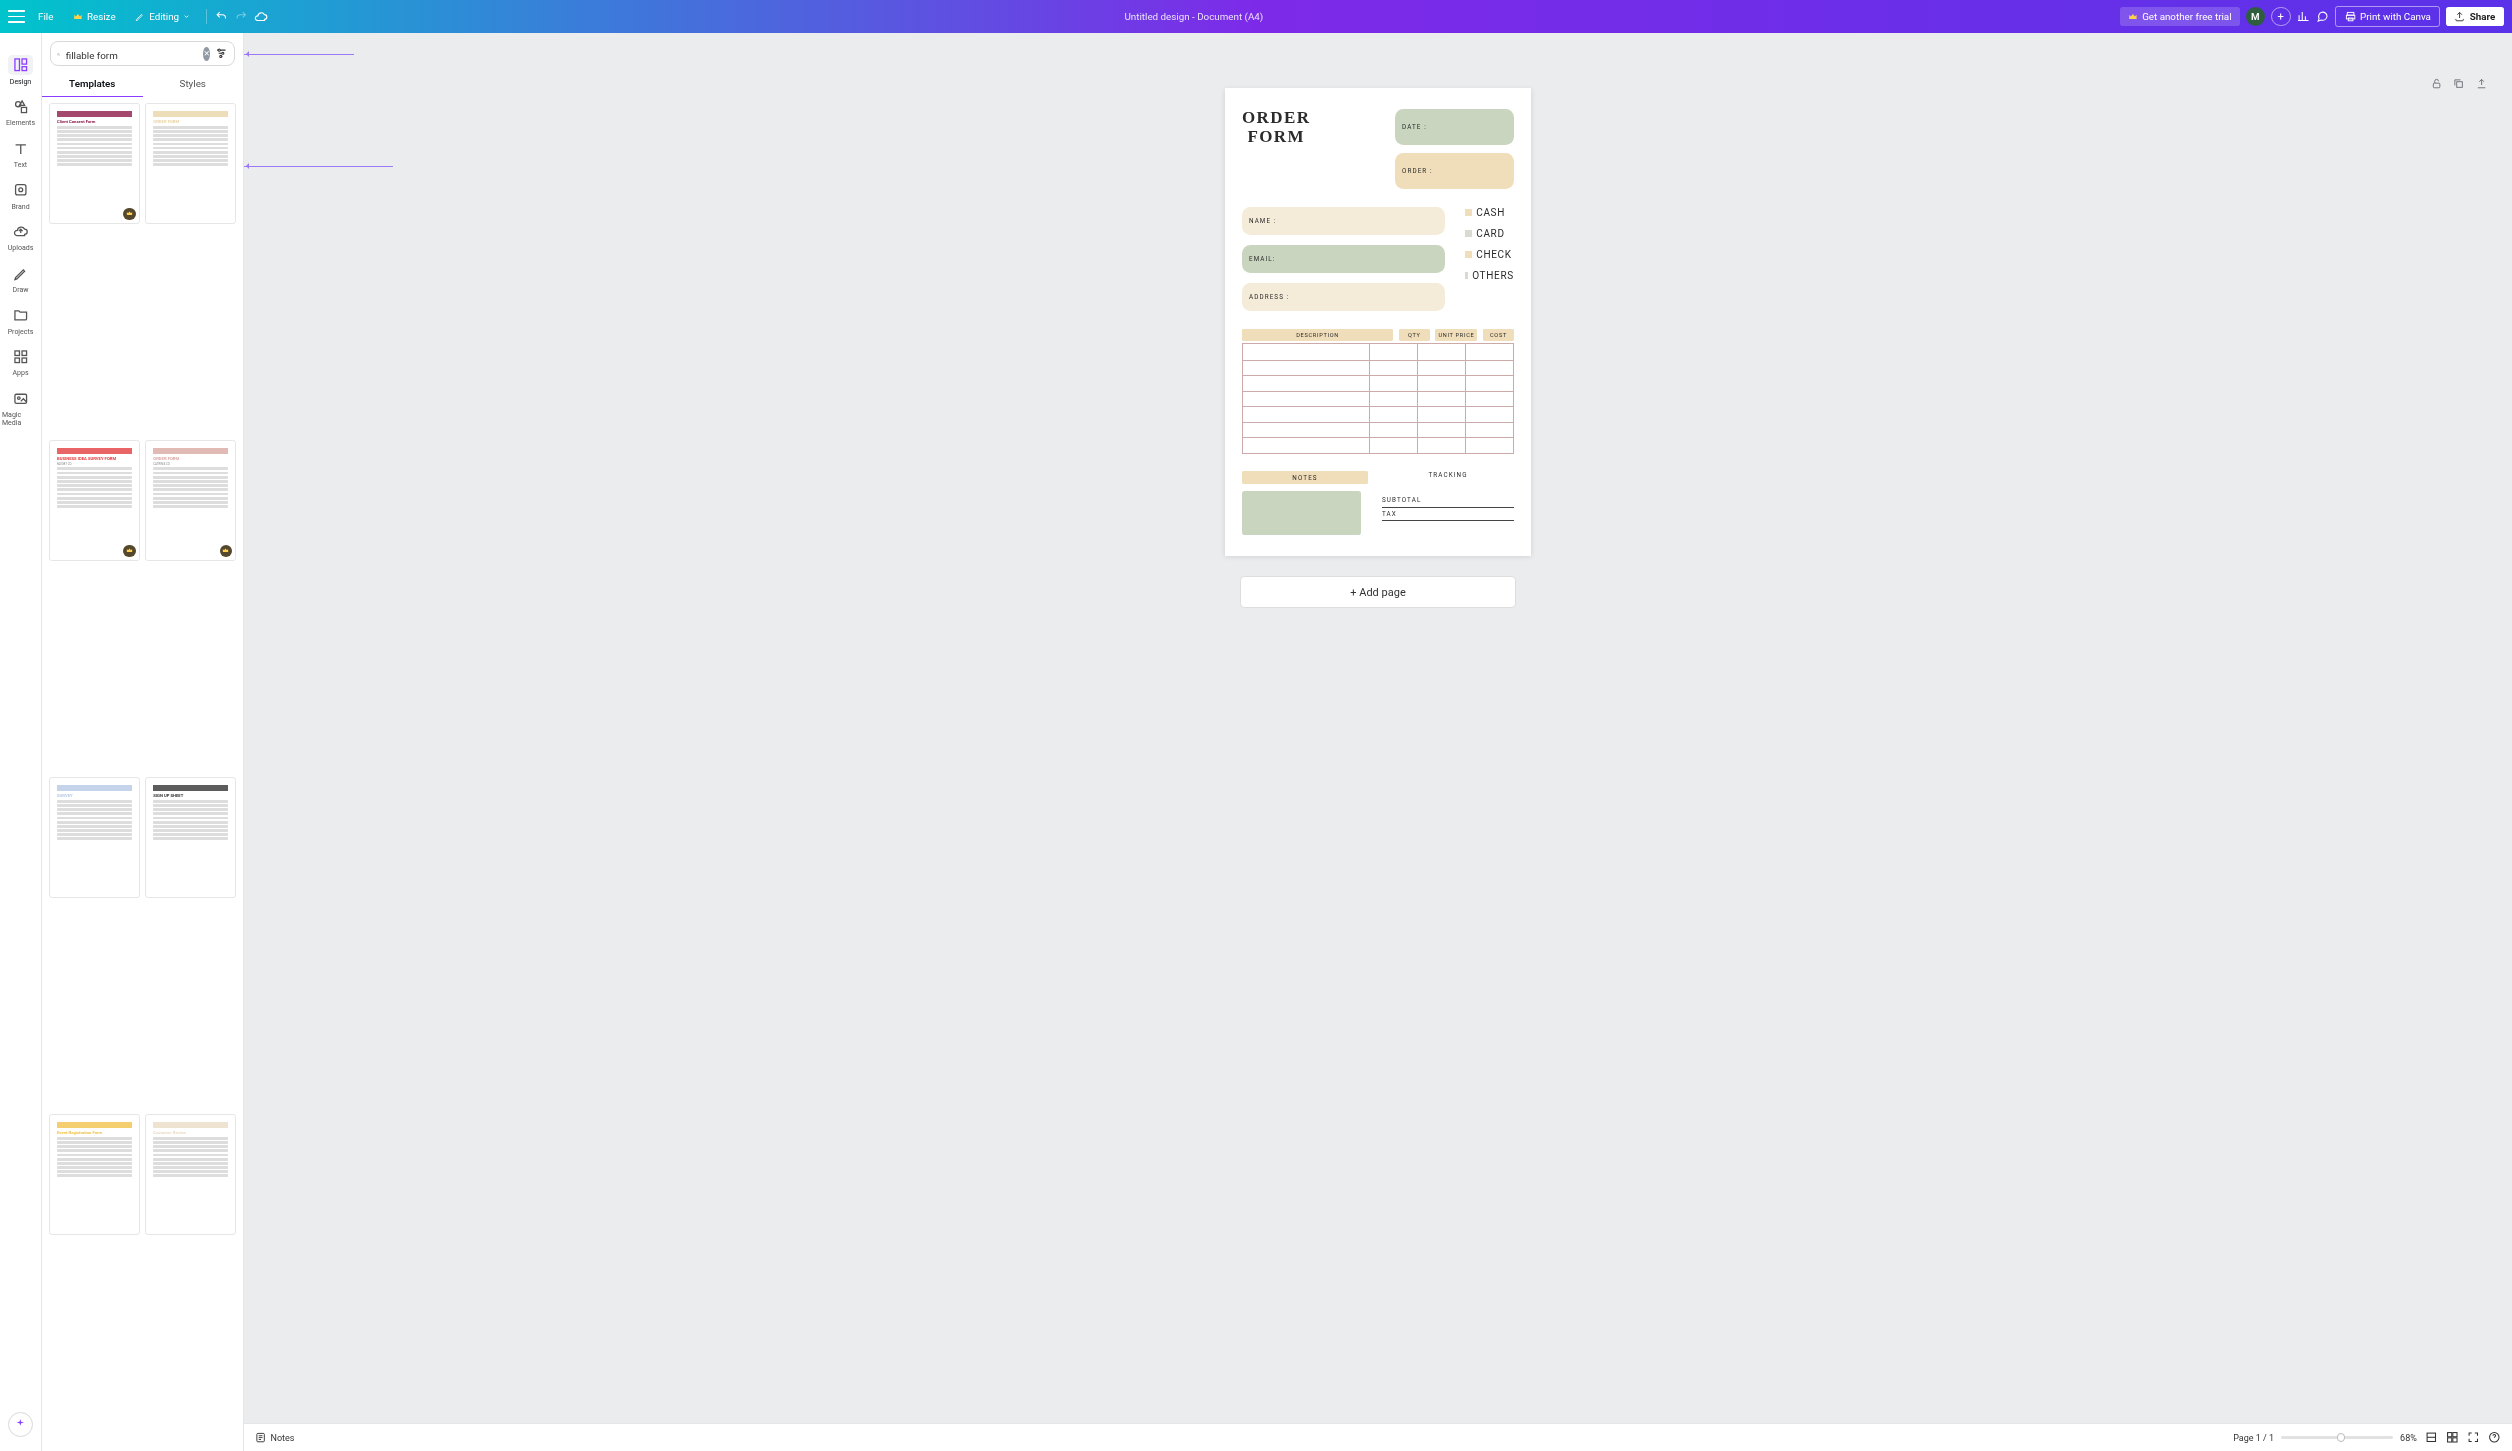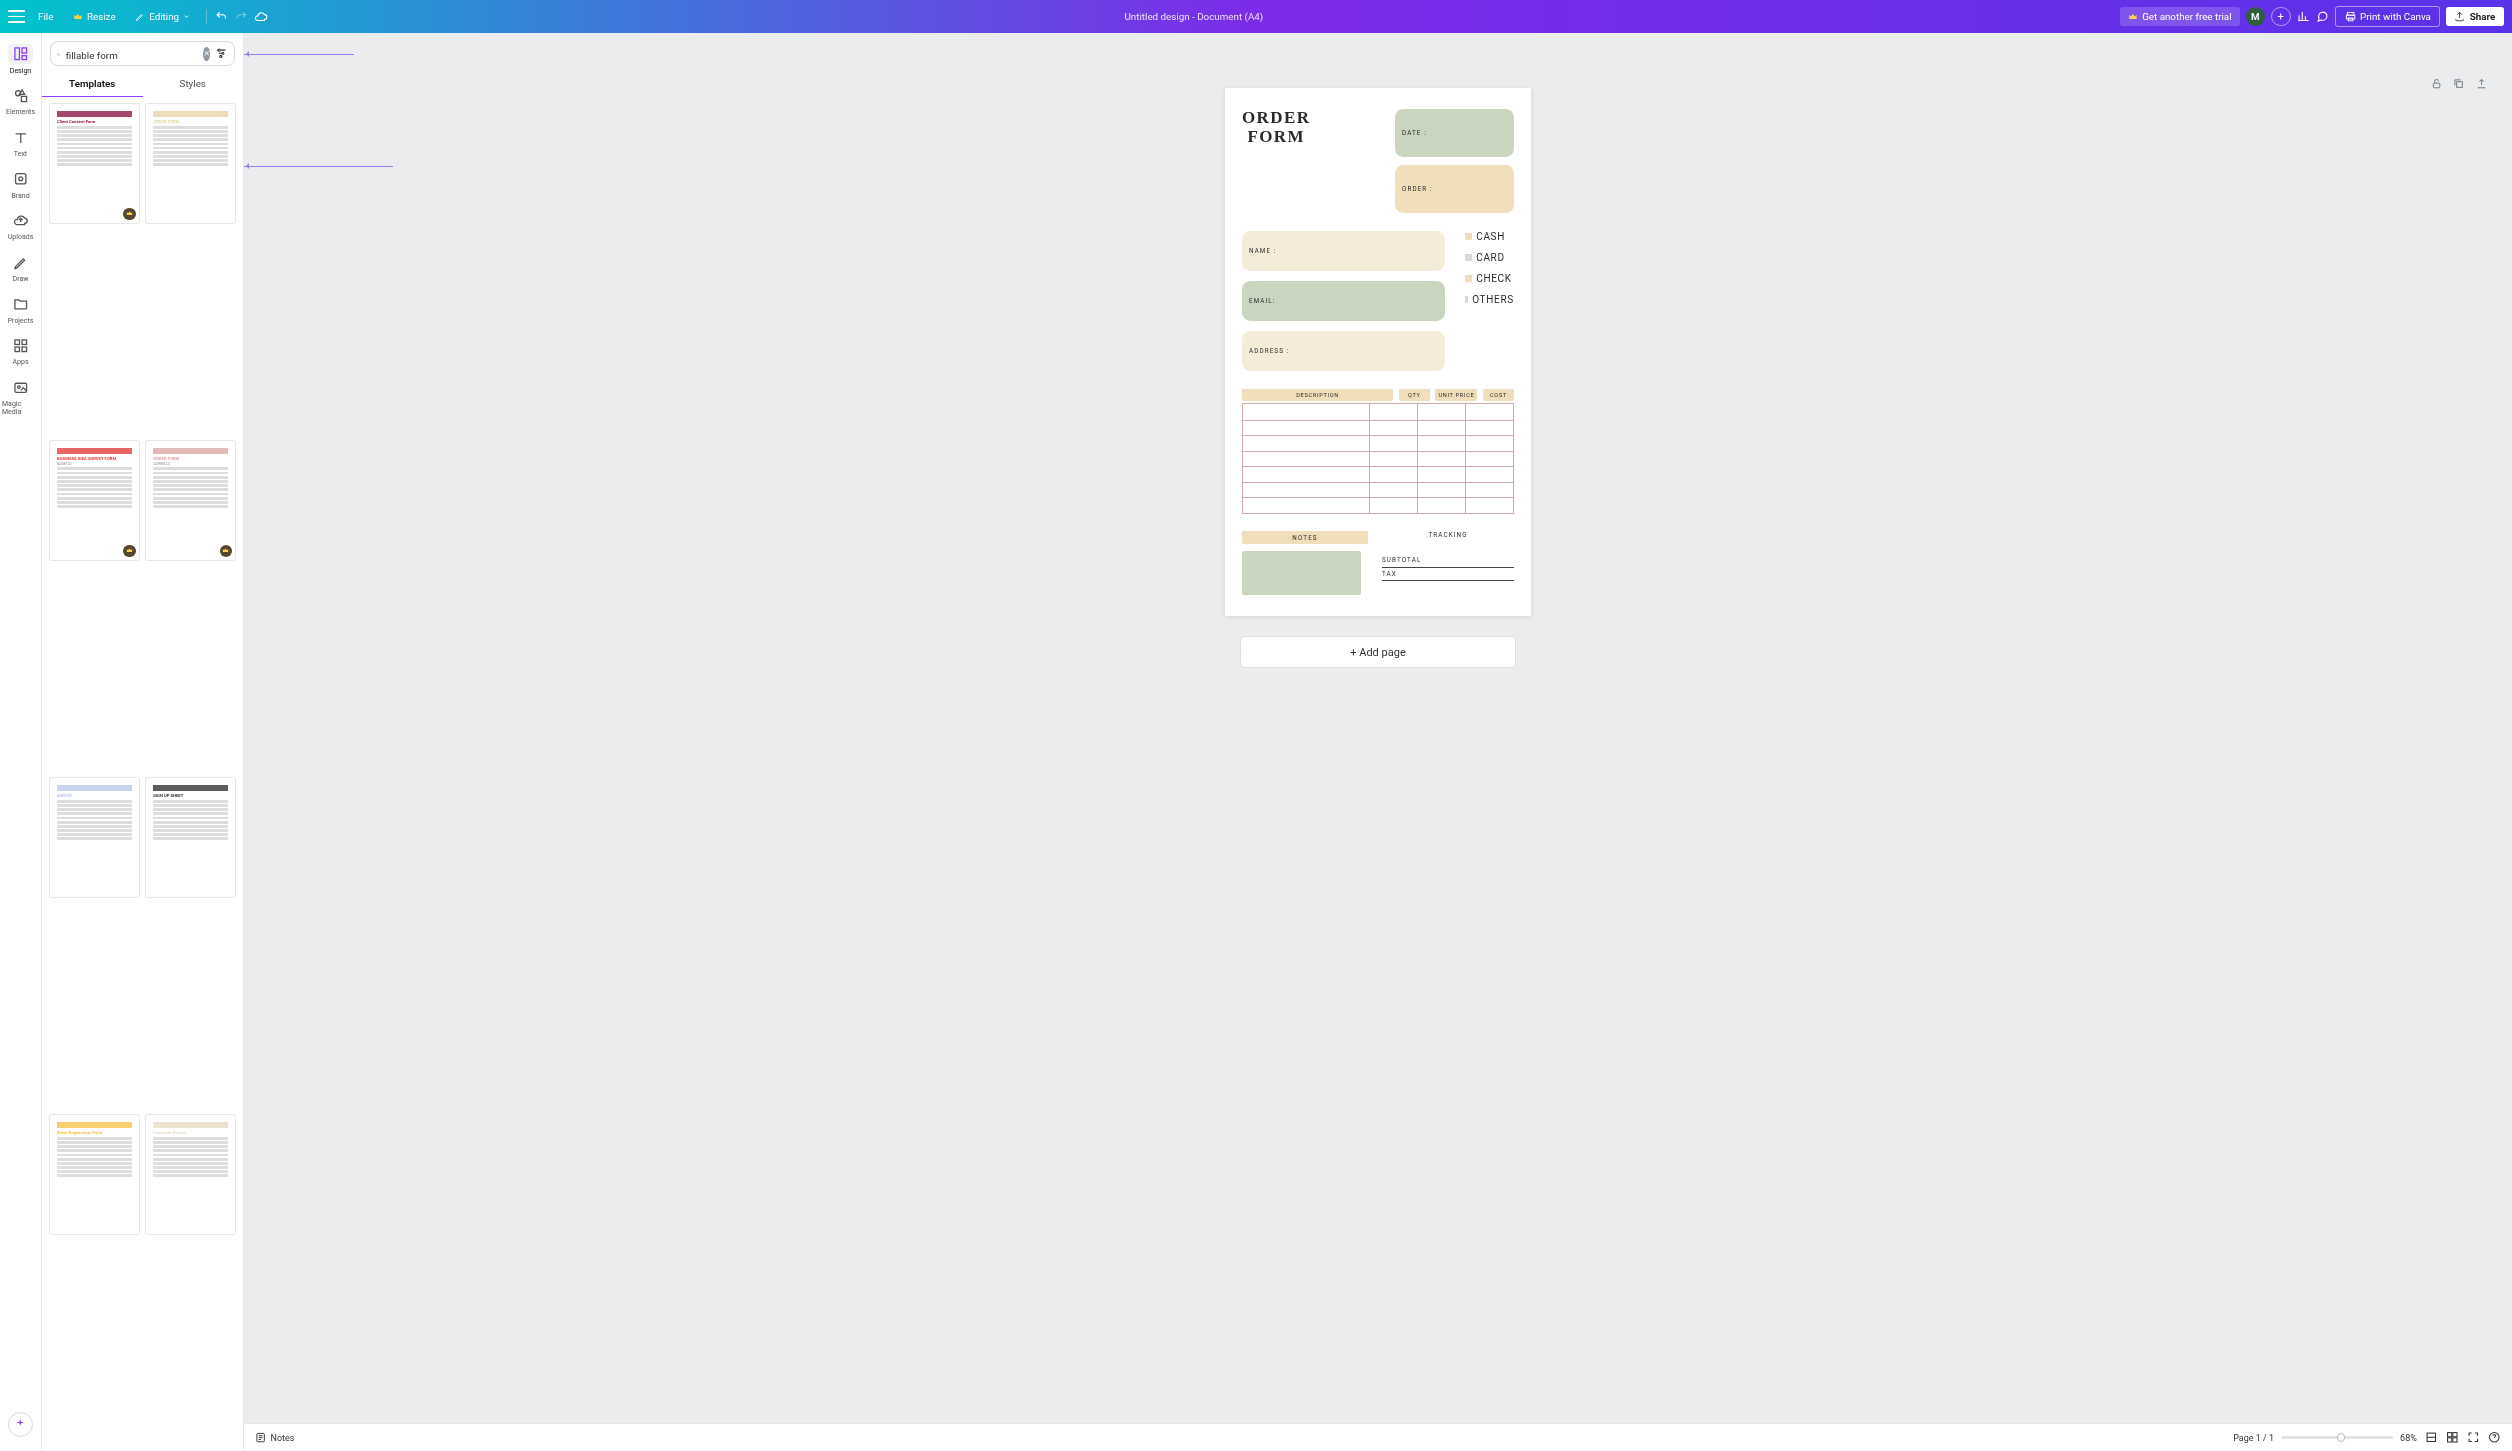--- a/index.html
+++ b/index.html
@@ -21,21 +21,21 @@
 .chev-down { width:7px; height:7px; }
 .tb-icon { width:14px; height:14px; display:flex; align-items:center; justify-content:center; cursor:pointer; color:#fff;}
 .trial-btn { background: rgba(255,255,255,.18); border-radius:2.8px; padding:4.2px 8.4px; font-size:9.8px; display:flex; align-items:center; gap:4.2px;}
 .avatar { width:19.7px; height:19.7px; border-radius:50%; background:#2e5e3e; color:#fff; display:flex; align-items:center; justify-content:center; font-size:9.8px; font-weight:600;}
 .pill-out { border:0.7px solid rgba(255,255,255,.5); border-radius:2.8px; padding:4.2px 8.4px; font-size:9.8px; display:flex; align-items:center; gap:4.2px;}
 .white-btn { background:#fff; color:#222; border-radius:2.8px; padding:4.2px 8.4px; font-size:9.8px; display:flex; align-items:center; gap:4.2px; font-weight:700;}
 
 
 .rail {
   position:absolute; left:0; top:33px; bottom:0; width:42px; background:#fff;
-  display:flex; flex-direction:column; align-items:center; padding-top:7px; gap:2.8px;
+  display:flex; flex-direction:column; align-items:center; padding-top:18px; gap:2.8px;
   border-right:0.7px solid #e5e5e5;
 }
 .rail-item { width:37px; display:flex; flex-direction:column; align-items:center; gap:2.8px; padding:4.2px 0; border-radius:4.2px; cursor:pointer; font-size:7px; color:#555;}
 .rail-item.active { color:#0d1216;}
 .rail-item.active .rail-ico { background:#f1f2f4; border-radius:4.2px;}
 .rail-ico { width:25px; height:19.7px; display:flex; align-items:center; justify-content:center;}
 .rail-sparkle { margin-top:auto; margin-bottom:14px; width:25px; height:25px; border-radius:50%; border:0.7px solid #d9d9d9; display:flex; align-items:center; justify-content:center;}
 
 
 .sidepanel { position:absolute; left:42px; top:33px; bottom:0; width:202px; background:#fff; display:flex; flex-direction:column; border-right:0.7px solid #e5e5e5;}
@@ -51,21 +51,21 @@
 .thumb { position:relative; width:100%; aspect-ratio: 3/4; background:#fff; border:0.7px solid #e6e6e6; border-radius:2.8px; overflow:hidden; cursor:pointer;}
 .thumb .badge { position:absolute; bottom:2.8px; right:2.8px; width:12.6px; height:12.6px; border-radius:50%; background:#54472b; display:flex; align-items:center; justify-content:center;}
 .thumb-inner { position:absolute; inset:4.2px; font-size:3.5px; line-height:1.2; color:#444; }
 
 
 .stage { position:absolute; left:244px; right:0; top:33px; bottom:28px; background:#ebecee; overflow:auto;}
 .page-tools { position:absolute; top:45px; right:25px; display:flex; gap:11.2px; color:#6b6f76;}
 .page-tools div { cursor:pointer;}
 .page { width:306px; margin:55px auto 14px; background:#fff; box-shadow:0 1.4px 5.6px rgba(0,0,0,.12); padding:21px 17px; font-family: Georgia, serif; color:#2b2b2b; position:relative;}
 .of-title { font-family: Liberation Serif, serif; font-weight:900; letter-spacing:1.4px; font-size:17px; line-height:1.1; }
-.brush { border-radius:8.4px; padding:20px 7px; font-size:6.3px; letter-spacing:1.1px; display:flex; align-items:center;}
+.brush { border-radius:8.4px; padding:14px 7px; font-size:6.3px; letter-spacing:1.1px; display:flex; align-items:center;}
 .brush.tan { background:#f0ddb9;}
 .brush.sage { background:#c9d5bf;}
 .brush.cream { background:#f4ecd8;}
 .head-row { display:flex; justify-content:space-between; align-items:flex-start;}
 .head-right { display:flex; flex-direction:column; gap:8.4px; width:119px;}
 .mid { margin-top:18px; display:flex; gap:20px;}
 .mid-left { flex:1; display:flex; flex-direction:column; gap:9.8px;}
 .mid-right { width:49px; display:flex; flex-direction:column; gap:9.8px; font-size:10px; letter-spacing:0.7px;}
 .chk { display:flex; align-items:center; gap:4.2px;}
 .chk .box { width:7px; height:7px; background:#f0ddb9;}

